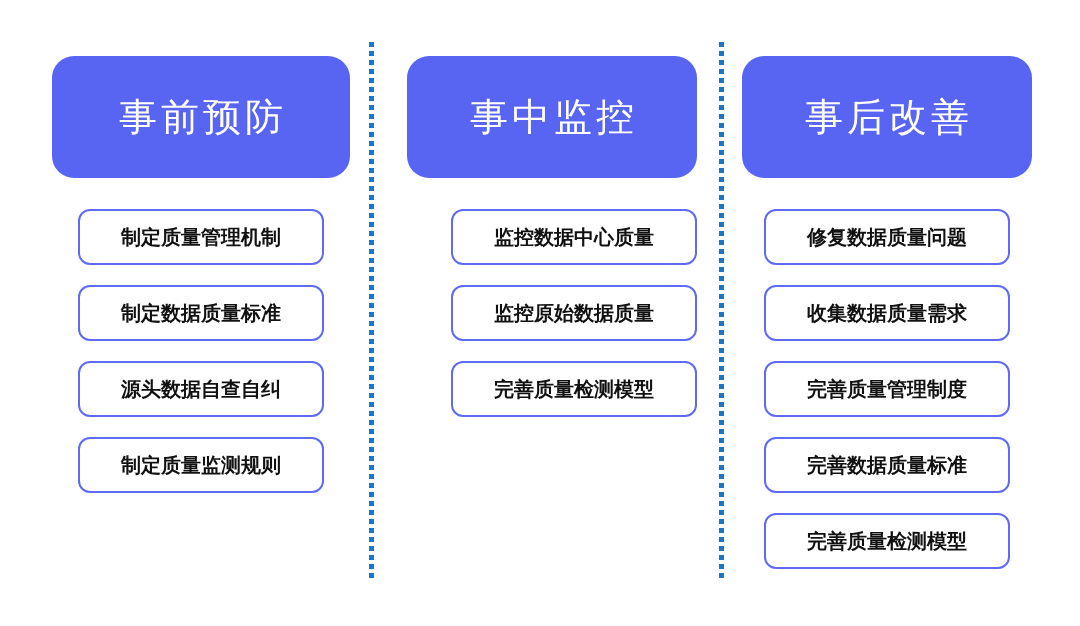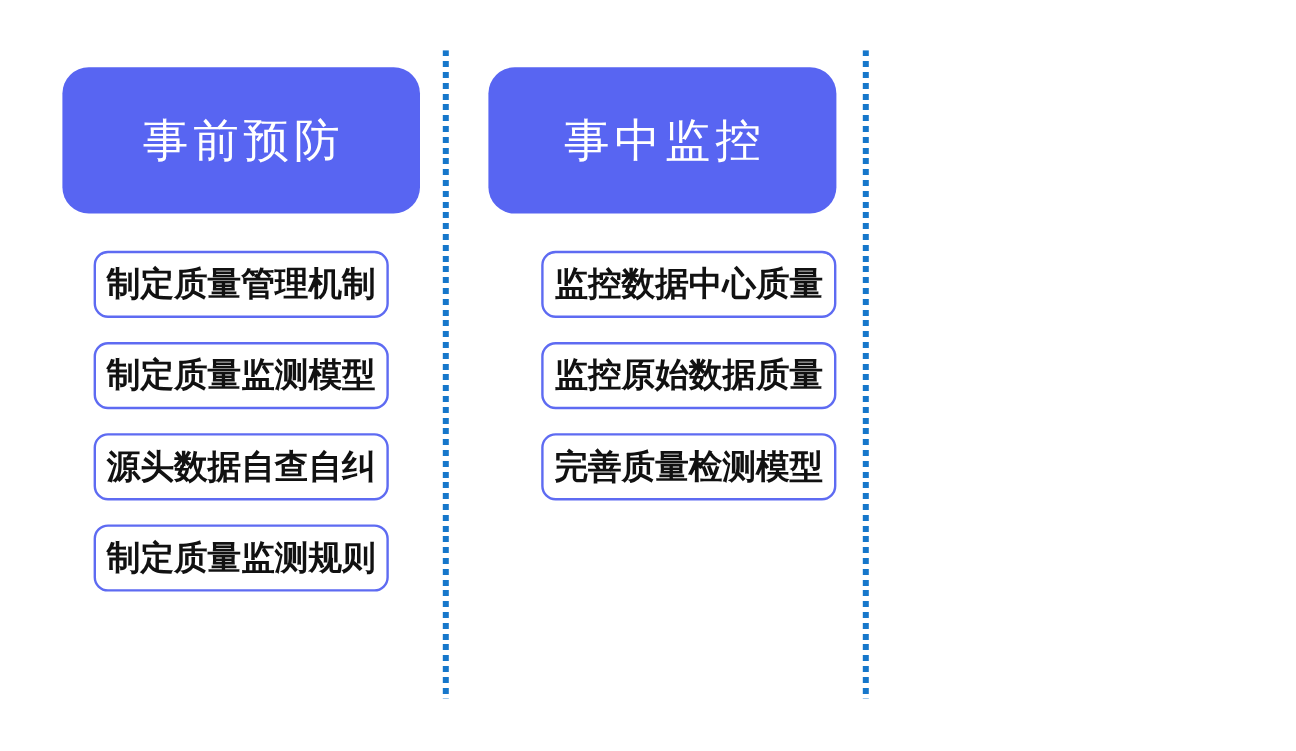--- a/index.html
+++ b/index.html
@@ -48,21 +48,21 @@
   .item-box {
     width: 246px;
     height: 56px;
     box-sizing: border-box;
     background: #FFFFFF;
     border: 2px solid var(--item-border, #5E6BF2);
     border-radius: 12px;
     display: flex;
     align-items: center;
     justify-content: center;
-    font-size: 28px;
+    font-size: 20px;
     font-weight: bold;
     color: var(--item-text, #111111);
     margin-bottom: 20px;
     white-space: nowrap;
   }
   .divider {
     position: absolute;
     top: 42px;
     width: 5px;
     height: 540px;
@@ -78,30 +78,38 @@
   .divider-2 { left: 719px; }
 </style>
 </head>
 <body>
 
 <div class="canvas">
 
   <section class="column col-1">
     <div class="header-box">事前预防</div>
     <div class="item-box">制定质量管理机制</div>
-    <div class="item-box">制定质量监测模型</div>
+    <div class="item-box">制定数据质量标准</div>
     <div class="item-box">源头数据自查自纠</div>
     <div class="item-box">制定质量监测规则</div>
   </section>
 
   <div class="divider divider-1"></div>
 
   <section class="column col-2">
     <div class="header-box">事中监控</div>
     <div class="item-box">监控数据中心质量</div>
     <div class="item-box">监控原始数据质量</div>
     <div class="item-box">完善质量检测模型</div>
   </section>
 
   <div class="divider divider-2"></div>
 
+  <section class="column col-3">
+    <div class="header-box">事后改善</div>
+    <div class="item-box">修复数据质量问题</div>
+    <div class="item-box">收集数据质量需求</div>
+    <div class="item-box">完善质量管理制度</div>
+    <div class="item-box">完善数据质量标准</div>
+    <div class="item-box">完善质量检测模型</div>
+  </section>
 
 </div>
 
 </body></html>

